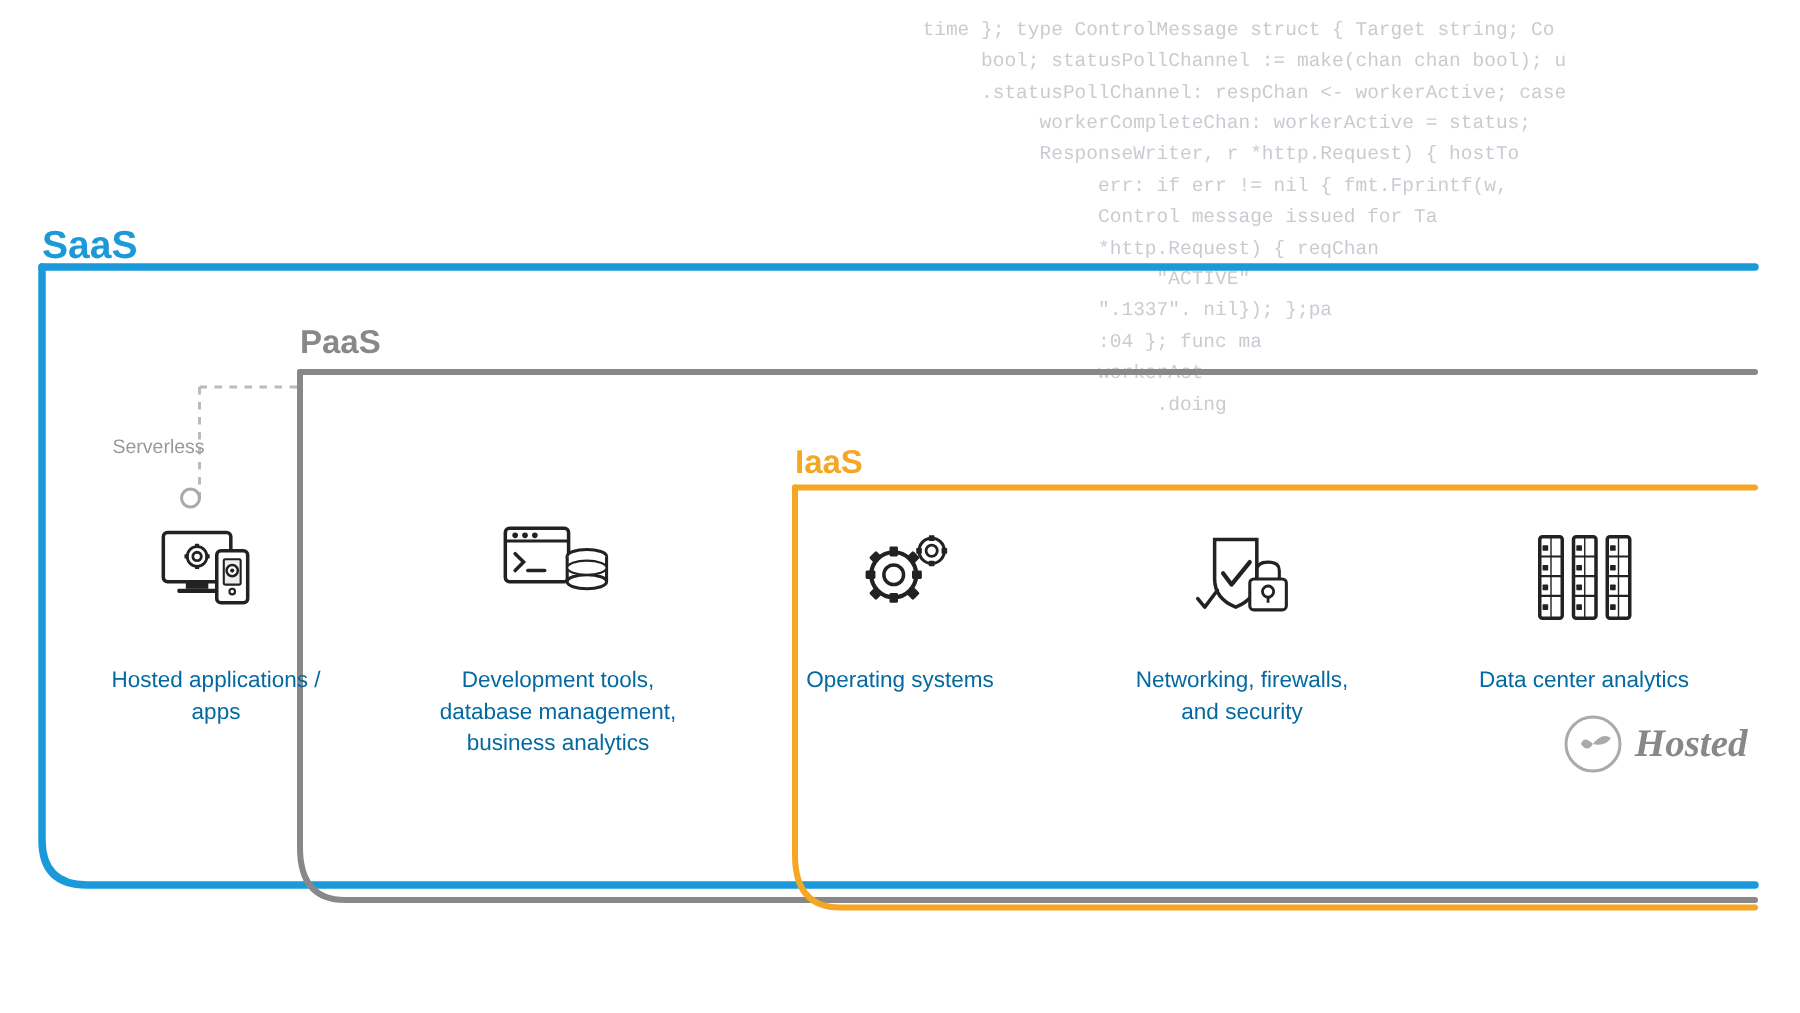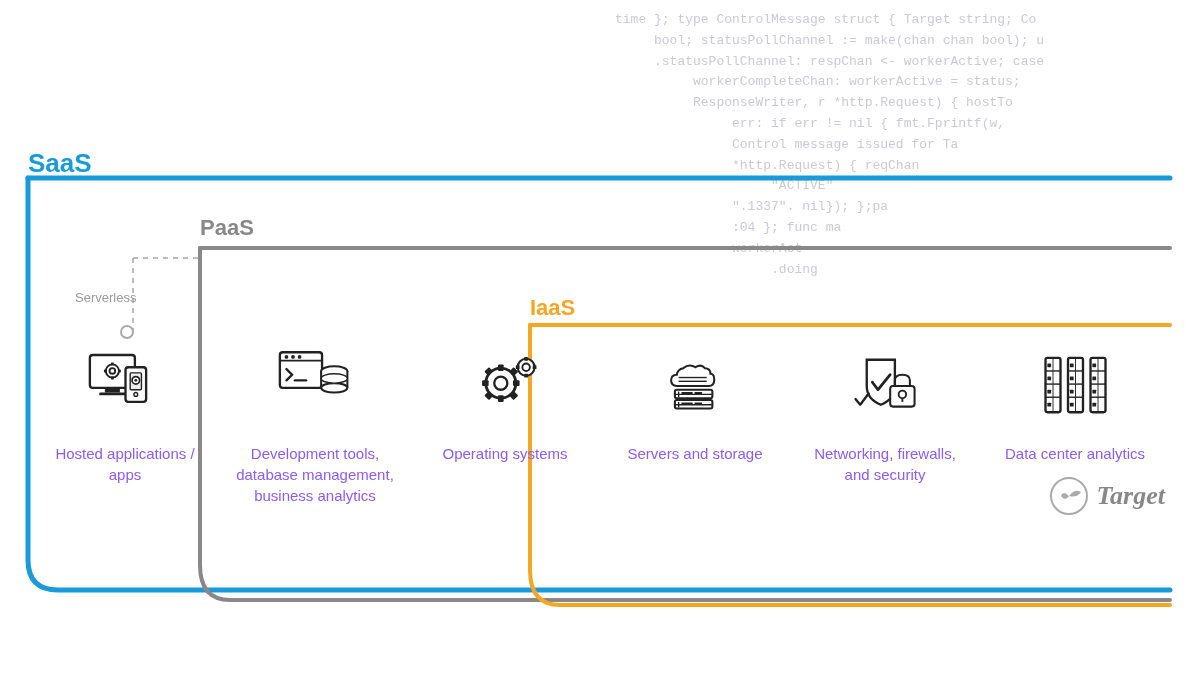--- a/index.html
+++ b/index.html
@@ -124,21 +124,21 @@
       justify-content: center;
     }
 
     .service-icon svg {
       width: 75px;
       height: 75px;
     }
 
     .service-label {
       font-size: 15px;
-      color: #8b5cf6;
+      color: #0369a1;
       line-height: 1.4;
       max-width: 160px;
     }
 
     
     .akamai-logo {
       position: absolute;
       bottom: 25px;
       right: 35px;
       display: flex;
@@ -282,44 +282,20 @@
           <circle cx="62" cy="18" r="4" stroke="#222" stroke-width="2" fill="white"></circle>
           <rect x="60" y="7" width="4" height="4" rx="0.5" fill="#222"></rect>
           <rect x="60" y="25" width="4" height="4" rx="0.5" fill="#222"></rect>
           <rect x="51" y="16" width="4" height="4" rx="0.5" fill="#222"></rect>
           <rect x="69" y="16" width="4" height="4" rx="0.5" fill="#222"></rect>
         </svg>
       </div>
       <div class="service-label">Operating systems</div>
     </div>
 
-    <div class="service-item">
-      <div class="service-icon">
-        <svg viewBox="0 0 80 75" fill="none" xmlns="http://www.w3.org/2000/svg">
-
-          <path d="M20 38 Q14 38 14 32 Q14 26 20 26 Q21 20 27 19 Q33 14 40 18 Q46 14 50 19 Q56 19 56 25 Q60 25 60 31 Q60 38 54 38 Z" stroke="#222" stroke-width="2.2" fill="white"></path>
-
-          <rect x="18" y="42" width="40" height="9" rx="2" stroke="#222" stroke-width="2.2" fill="white"></rect>
-          <line x1="18" y1="47" x2="58" y2="47" stroke="#222" stroke-width="1.5"></line>
-          <line x1="22" y1="44" x2="22" y2="50" stroke="#222" stroke-width="1.5"></line>
-          <rect x="25" y="44.5" width="12" height="2" rx="0.5" fill="#222"></rect>
-          <rect x="39" y="44.5" width="8" height="2" rx="0.5" fill="#222"></rect>
-
-          <rect x="18" y="53" width="40" height="9" rx="2" stroke="#222" stroke-width="2.2" fill="white"></rect>
-          <line x1="18" y1="58" x2="58" y2="58" stroke="#222" stroke-width="1.5"></line>
-          <line x1="22" y1="55" x2="22" y2="61" stroke="#222" stroke-width="1.5"></line>
-          <rect x="25" y="55.5" width="12" height="2" rx="0.5" fill="#222"></rect>
-          <rect x="39" y="55.5" width="8" height="2" rx="0.5" fill="#222"></rect>
-
-          <line x1="22" y1="29" x2="52" y2="29" stroke="#222" stroke-width="1.5"></line>
-          <line x1="22" y1="33" x2="52" y2="33" stroke="#222" stroke-width="1.5"></line>
-        </svg>
-      </div>
-      <div class="service-label">Servers and storage</div>
-    </div>
 
     <div class="service-item">
       <div class="service-icon">
         <svg viewBox="0 0 80 75" fill="none" xmlns="http://www.w3.org/2000/svg">
 
           <path d="M20 10 L20 38 Q20 52 35 58 Q50 52 50 38 L50 10 Z" stroke="#222" stroke-width="2.5" fill="white"></path>
 
           <polyline points="26,34 32,42 45,26" stroke="#222" stroke-width="3" fill="none" stroke-linecap="round" stroke-linejoin="round"></polyline>
 
           <rect x="45" y="38" width="26" height="22" rx="3" stroke="#222" stroke-width="2.2" fill="white"></rect>
@@ -372,16 +348,16 @@
     </div>
 
   </div>
 
   <div class="akamai-logo">
     <svg class="akamai-icon" viewBox="0 0 40 40">
       <circle cx="20" cy="20" r="18" stroke="#aaaaaa" stroke-width="2" fill="none"></circle>
       <path d="M20 20 Q26 12 32 16 Q28 22 20 20Z" fill="#aaaaaa"></path>
       <path d="M20 20 Q14 14 12 20 Q16 26 20 20Z" fill="#aaaaaa"></path>
     </svg>
-    <span class="akamai-text">Target</span>
+    <span class="akamai-text">Hosted</span>
   </div>
 
 </div>
 
 </body></html>

